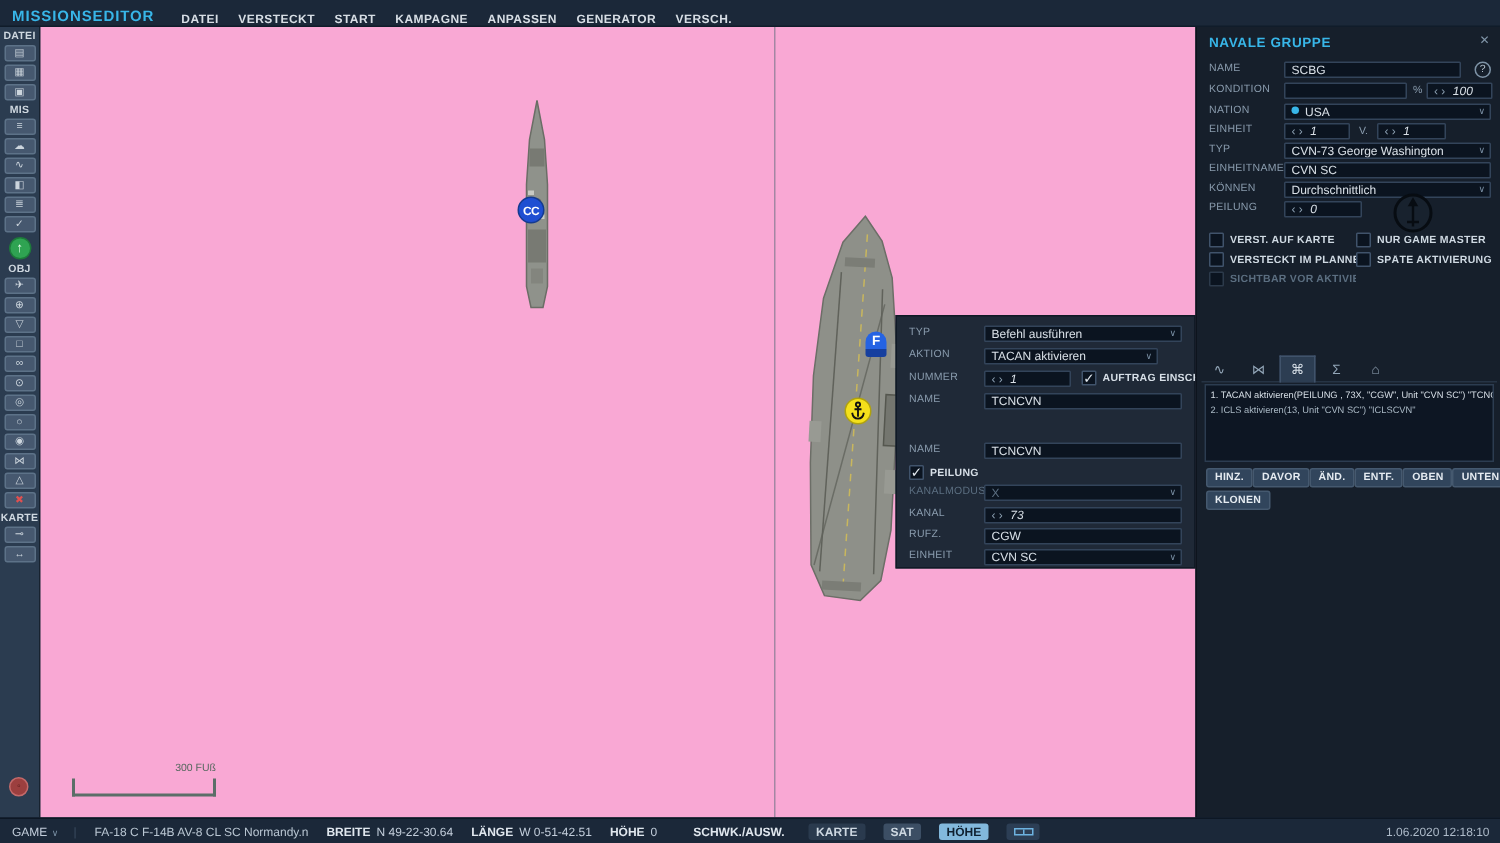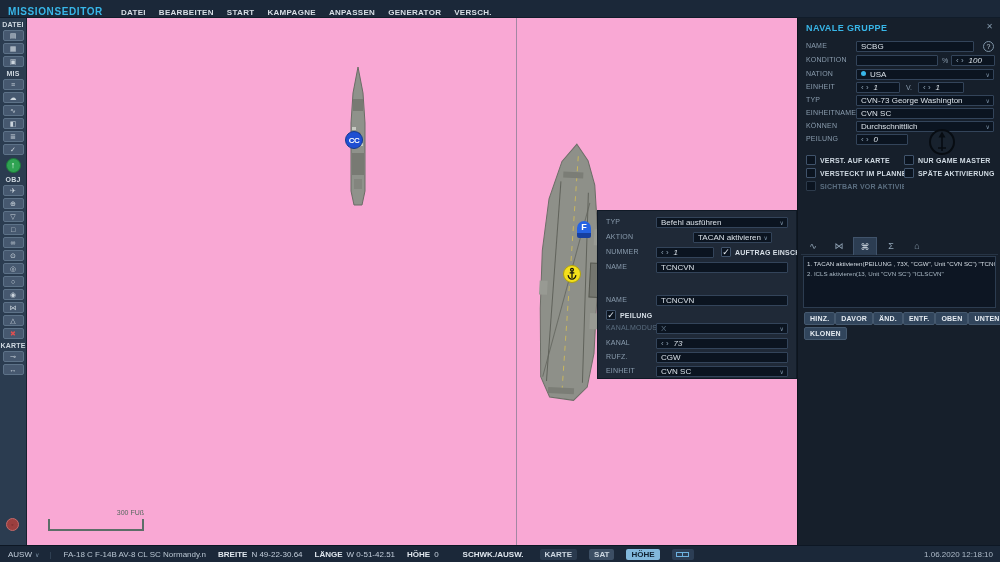--- a/index.html
+++ b/index.html
@@ -100,21 +100,21 @@
   .datetime { margin-left:auto; margin-right:7px; color:#aebbc9; }
   .caret { font-size:6px; color:#7d93a8; margin-left:3px; }
 </style>
 </head>
 <body>
 
 <div class="topbar">
   <span class="app-title">MISSIONSEDITOR</span>
   <div style="display:flex;align-items:center;">
       <span class="menu-item">DATEI</span>
-      <span class="menu-item">BEARBEITEN</span>
+      <span class="menu-item">VERSTECKT</span>
       <span class="menu-item">START</span>
       <span class="menu-item">KAMPAGNE</span>
       <span class="menu-item">ANPASSEN</span>
       <span class="menu-item">GENERATOR</span>
       <span class="menu-item">VERSCH.</span>
     </div>
 </div>
 
 <div class="sidebar">
   <div>
@@ -238,21 +238,21 @@
   </div>
 </div>
 
 <div class="dialog">
   <div class="d-row" style="top:6px;">
     <span class="f-label">TYP</span>
     <div class="ctrl dropdown" style="left:58px;right:8px;top:0;"><span>Befehl ausführen</span></div>
   </div>
   <div class="d-row" style="top:21px;">
     <span class="f-label">AKTION</span>
-    <div class="ctrl dropdown" style="left:58px;right:24px;top:0;margin-left:37px;"><span>TACAN aktivieren</span></div>
+    <div class="ctrl dropdown" style="left:58px;right:24px;top:0;"><span>TACAN aktivieren</span></div>
   </div>
   <div class="d-row" style="top:36px;">
     <span class="f-label">NUMMER</span>
     <div class="ctrl" style="left:58px;width:58px;top:0;"><span class="spin">‹ ›</span><span class="spin-val">1</span></div>
     <div class="checkbox" style="left:123px;top:0;">✓</div>
     <span class="cb-label" style="left:137px;top:2px;width:62px;color:#d7dfe7;font-weight:bold;">AUFTRAG EINSCHALTEN</span>
   </div>
   <div class="d-row" style="top:51px;">
     <span class="f-label">NAME</span>
     <div class="ctrl" style="left:58px;right:8px;top:0;"><span>TCNCVN</span></div>
@@ -376,21 +376,21 @@
       <div class="pbtn">DAVOR</div>
       <div class="pbtn">ÄND.</div>
       <div class="pbtn">ENTF.</div>
       <div class="pbtn">OBEN</div>
       <div class="pbtn">UNTEN</div>
     </div>
   <div class="pbtn klonen">KLONEN</div>
 </div>
 
 <div class="statusbar">
-  <span class="sb-item" style="margin-left:8px;"><span>AUSW</span><span class="caret">∨</span></span>
+  <span class="sb-item" style="margin-left:8px;"><span>GAME</span><span class="caret">∨</span></span>
   <span class="sb-sep">|</span>
   <span class="sb-item" style="color:#b9c6d2;">FA-18 C F-14B AV-8 CL SC Normandy.n</span>
   <span class="sb-item"><span class="bold-lbl">BREITE</span><span>N 49-22-30.64</span></span>
   <span class="sb-item"><span class="bold-lbl">LÄNGE</span><span>W 0-51-42.51</span></span>
   <span class="sb-item"><span class="bold-lbl">HÖHE</span><span>0</span></span>
   <span class="sb-item bold-lbl" style="margin-left:24px;">SCHWK./AUSW.</span>
   <span class="sb-item map-btn">KARTE</span>
   <span class="sb-item map-btn sat">SAT</span>
   <span class="sb-item map-btn active">HÖHE</span>
   <span class="ruler-box">

